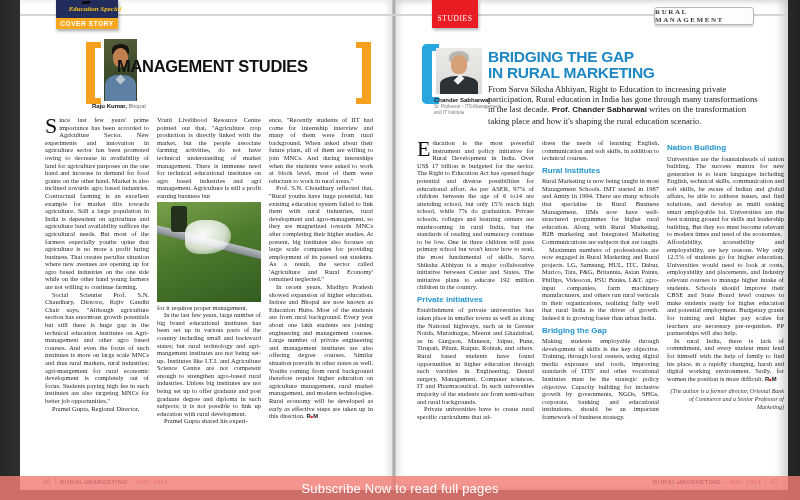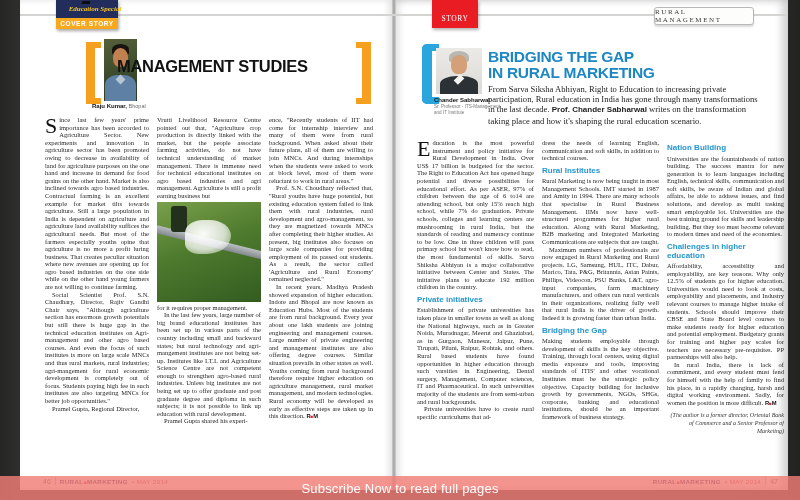--- a/index.html
+++ b/index.html
@@ -16,21 +16,21 @@
   .cs-badge{position:absolute;left:56px;top:0;width:62px;z-index:3;box-shadow:1px 2px 3px rgba(0,0,0,.35);}
   .cs-top{background:#232d5c;height:18px;display:flex;align-items:center;justify-content:center;position:relative;}
   .cs-script{color:#f2c center;color:#f2c31d;font-family:"Liberation Serif",serif;font-style:italic;font-weight:bold;font-size:7px;white-space:nowrap;padding-left:16px;}
   .cap-icon{position:absolute;top:1px;left:26px;width:8px;height:3px;background:#0b0b14;transform:skewX(-20deg);}
   .cs-strip{background:#f7a81f;height:11px;color:#ffffff;font-size:6.5px;font-weight:bold;letter-spacing:.6px;text-align:center;line-height:11px;}
   .col-badge{position:absolute;left:432px;top:0;width:46px;height:28px;background:#e91c23;z-index:3;color:#fff;
              font-size:7.5px;letter-spacing:.6px;display:flex;align-items:flex-end;justify-content:center;padding-bottom:5px;box-sizing:border-box;
              box-shadow:1px 2px 3px rgba(0,0,0,.3);font-family:"Liberation Serif",serif;}
   .section-tab{position:absolute;left:654px;top:7px;width:98px;height:16px;background:#fdfdfc;border:1px solid #b8b8b6;border-radius:3px;z-index:3;
                color:#3a3a3a;font-family:"Liberation Serif",serif;font-size:7px;letter-spacing:1.6px;display:flex;align-items:center;justify-content:center;
-               box-shadow:0 2px 2px rgba(0,0,0,.15);}
+               box-shadow:0 2px 2px rgba(0,0,0,.15);font-weight:bold;}
 
   
   .bracket{position:absolute;box-sizing:border-box;}
   .brk-orange-l{left:66px;top:42px;width:15px;height:62px;border-left:9px solid #f6a01f;border-top:6px solid #f6a01f;border-bottom:6px solid #f6a01f;}
   .brk-orange-r{left:336px;top:42px;width:15px;height:62px;border-right:9px solid #f6a01f;border-top:6px solid #f6a01f;border-bottom:6px solid #f6a01f;}
   .brk-blue-l{left:26px;top:44px;width:17px;height:60px;border-left:10px solid #2aa6de;border-top:7px solid #2aa6de;border-bottom:7px solid #2aa6de;border-radius:5px 0 0 5px;}
   .portrait{position:absolute;overflow:hidden;}
   .portrait-raju{left:84px;top:39px;width:33px;height:62px;background:linear-gradient(165deg,#55603a 0%,#3c4a2c 55%,#2d3a22 100%);}
   .raju-hair{position:absolute;left:8px;top:5px;width:17px;height:11px;background:#191310;border-radius:50% 50% 20% 20%;}
   .raju-face{position:absolute;left:9px;top:9px;width:15px;height:19px;background:#c08050;border-radius:48% 48% 42% 42%;}
@@ -169,21 +169,20 @@
         <p class="noindent">dress the needs of learning English, communication and soft skills, in addition to technical courses.</p>
         <h3>Rural Institutes</h3>
         <p class="noindent">Rural Marketing is now being taught in most Management Schools. IMT started in 1987 and Amity in 1994. There are many schools that specialise in Rural Business Management. IIMs now have well-structured programmes for higher rural education. Along with Rural Marketing, B2B marketing and Integrated Marketing Communications are subjects that are taught.</p>
         <p>Maximum numbers of professionals are now engaged in Rural Marketing and Rural projects. LG, Samsung, HUL, ITC, Dabur, Marico, Tata, P&amp;G, Britannia, Asian Paints, Phillips, Videocon, PSU Banks, L&amp;T, agro-input companies, farm machinery manufacturers, and others run rural verticals in their organizations, realizing fully well that rural India is the driver of growth. Indeed it is growing faster than urban India.</p>
         <h3>Bridging the Gap</h3>
         <p class="noindent">Making students employable through development of skills is the key objective. Training, through local centers, using digital media exposure and tools, improving standards of ITIS' and other vocational Institutes must be the strategic policy objective. Capacity building for inclusive growth by governments, NGOs, SHGs, corporate, banking and educational institutions, should be an important framework of business strategy.</p>
       </div>
     <div class="col">
         <h3>Nation Building</h3>
         <p class="noindent">Universities are the fountainheads of nation building. The success mantra for new generation is to learn languages including English, technical skills, communication and soft skills, be aware of Indian and global affairs, be able to address issues, and find solutions, and develop as multi tasking smart employable lot. Universities are the best training ground for skills and leadership building. But they too must become relevant to modern times and need of the economies.</p>
-        <h3>Challenges in higher education</h3>
         <p class="noindent">Affordability, accessibility and employability, are key reasons. Why only 12.5% of students go for higher education. Universities would need to look at costs, employability and placements, and Industry relevant courses to manage higher intake of students. Schools should improve their CBSE and State Board level courses to make students ready for higher education and potential employment. Budgetary grants for training and higher pay scales for teachers are necessary pre-requisites. PP partnerships will also help.</p>
         <p>In rural India, there is lack of commitment, and every student must fend for himself with the help of family to find his place, in a rapidly changing, harsh and digital working environment. Sadly, for women the position is more difficult.<span class="endmark"> <span>R</span><span class="dot">■</span><span>M</span></span></p>
         <p class="credit">(The author is a former director, Oriental Bank of Commerce and a Senior Professor of Marketing)</p>
       </div>
   </div>
 
   <div class="footer ft-right">
     <span class="brand"><span>RURAL</span><span class="bdot">■</span><span>MARKETING</span></span>
     <span class="fdate"><span>•</span> <span>MAY 2014</span></span>
     <span class="fdiv"></span>
@@ -191,18 +190,18 @@
   </div>
 </div>
 
 <div class="cs-badge">
   <div class="cs-top">
     <span class="cap-icon"></span>
     <span class="cs-script">Education Special</span>
   </div>
   <div class="cs-strip">COVER STORY</div>
 </div>
-<div class="col-badge">STORY</div>
+<div class="col-badge">STUDIES</div>
 <div class="section-tab">RURAL MANAGEMENT</div>
 
 <div class="subscribe-bar">
   <span>Subscribe Now to read full pages</span>
 </div>
 
 </body></html>

